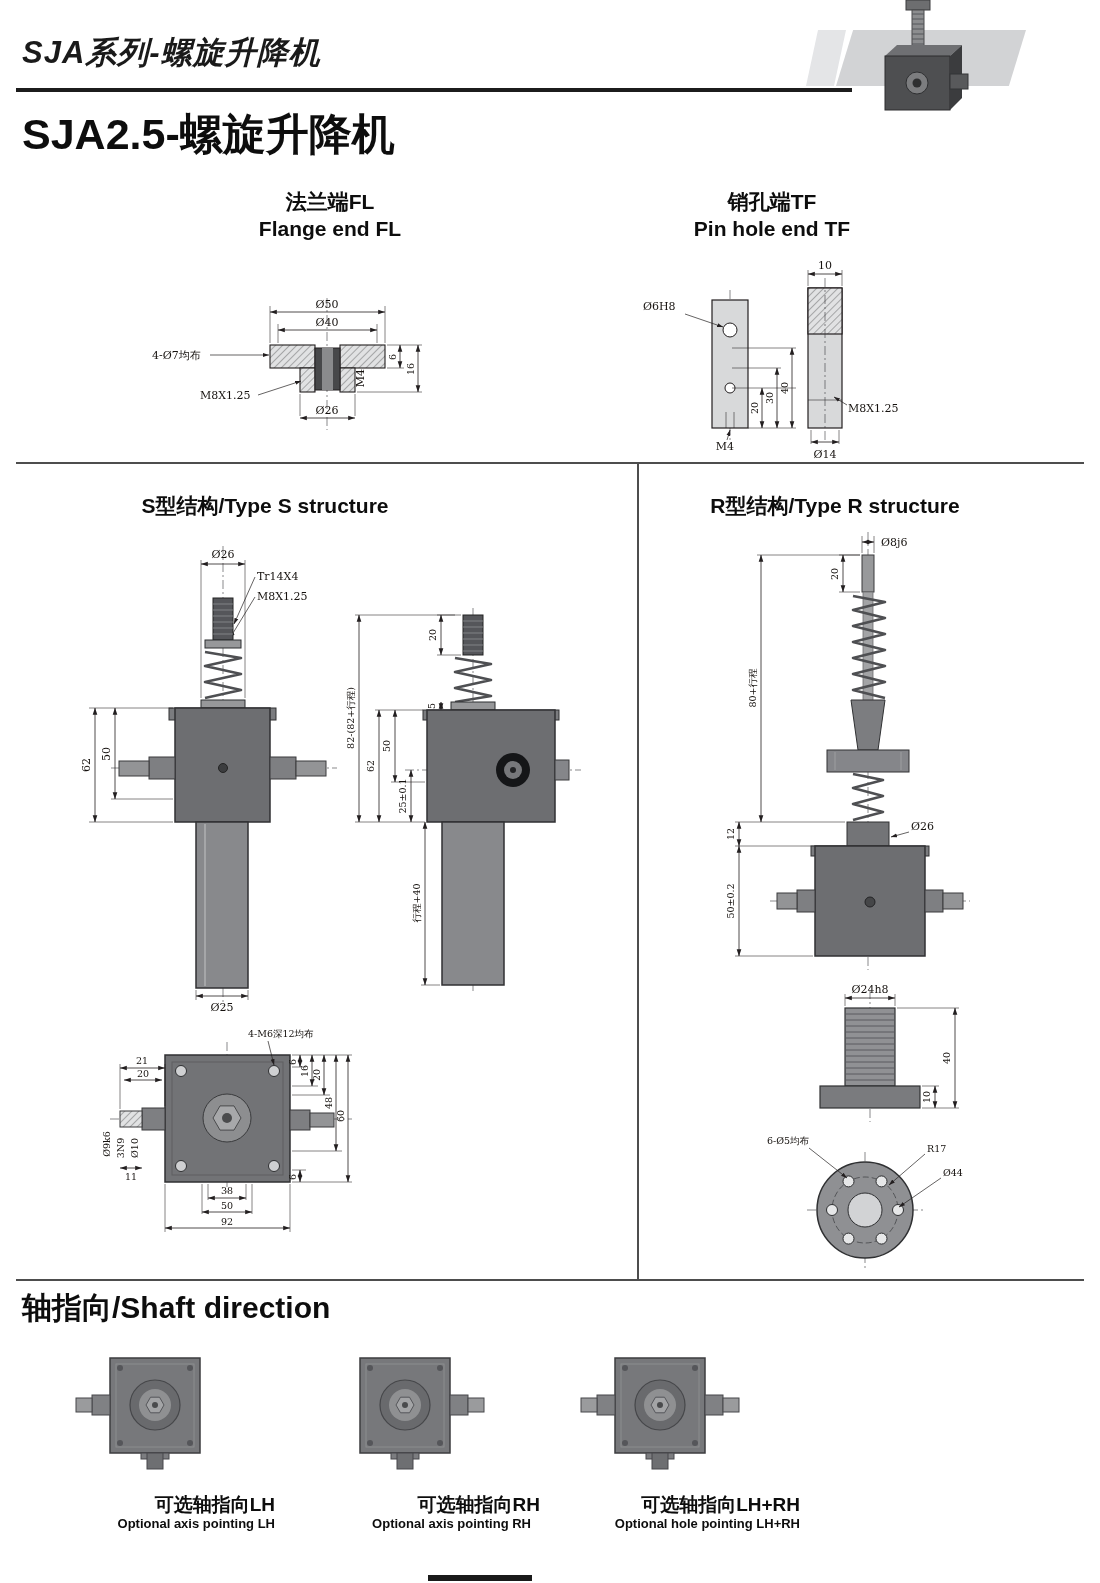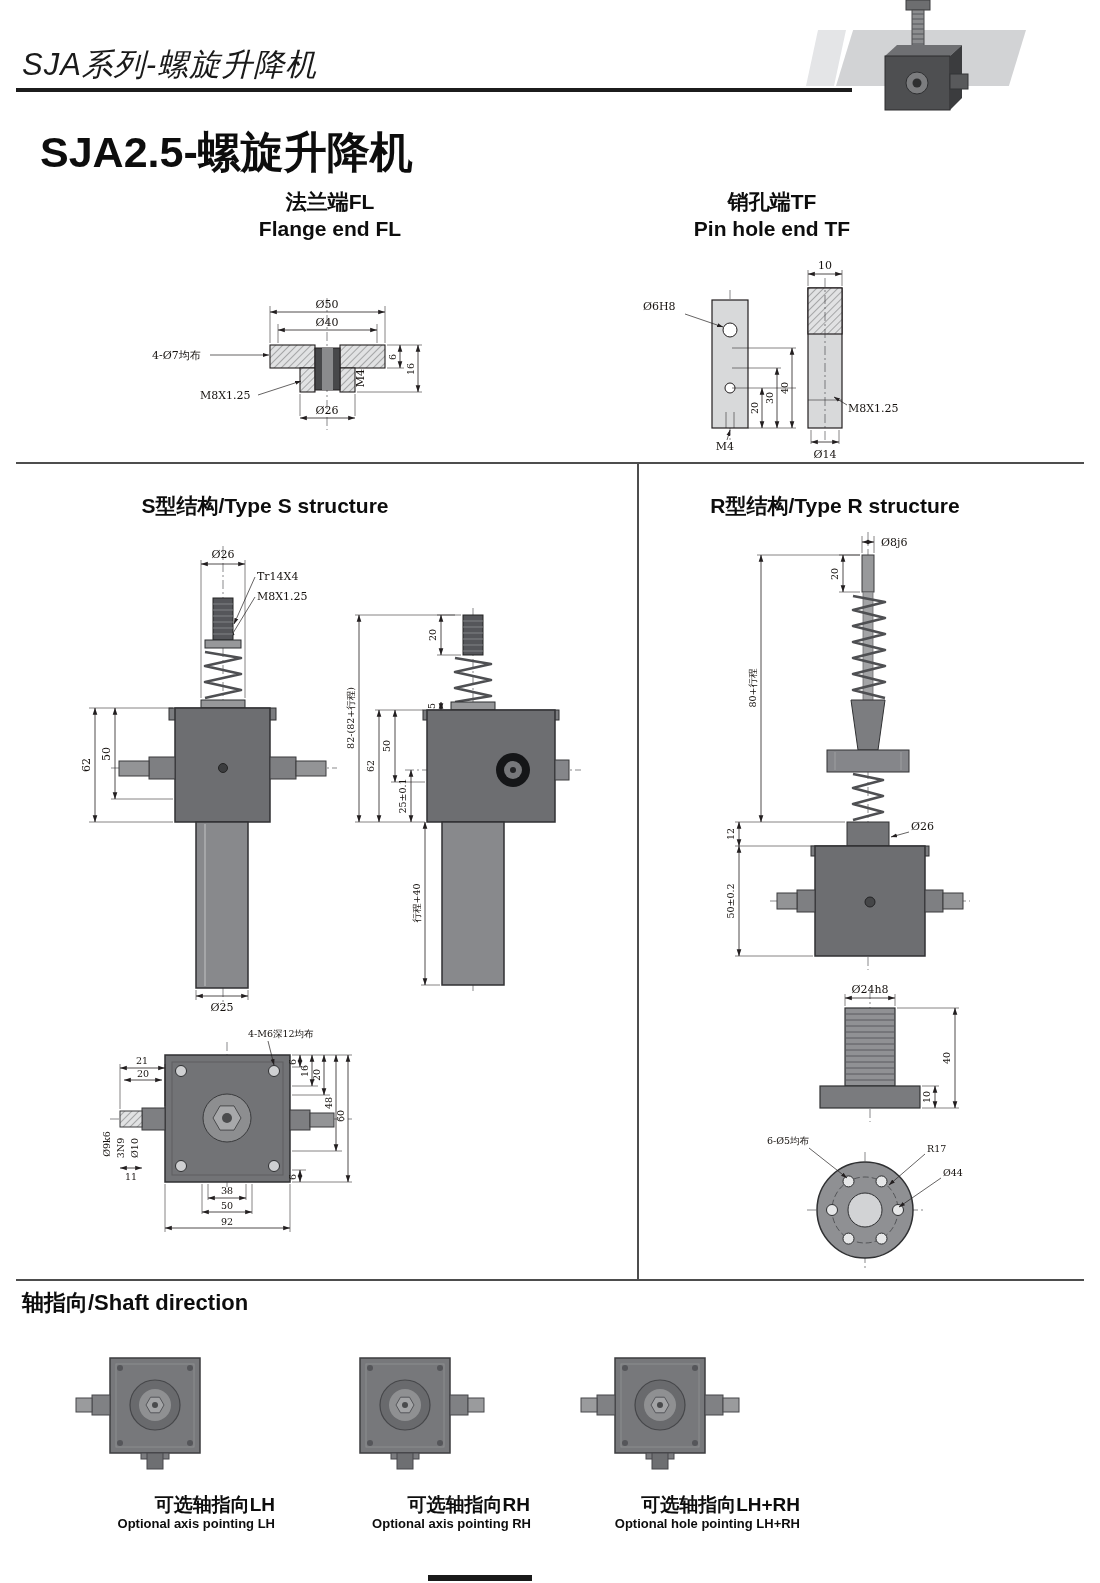--- a/index.html
+++ b/index.html
@@ -1,29 +1,29 @@
 <!DOCTYPE html>
 <html><head>
 <meta charset="utf-8">
 <style>
 *{box-sizing:border-box}
 body{margin:0;background:#ffffff}
 .page{position:relative;width:1100px;height:1583px;margin:0 auto;background:#fff;font-family:"Liberation Sans",sans-serif;color:#111;overflow:hidden}
 .abs{position:absolute}
-.series-title{position:absolute;left:22px;top:44px;font-size:31px;font-weight:normal;font-style:italic;letter-spacing:1px;color:#1a1a1a;white-space:nowrap}
+.series-title{position:absolute;left:22px;top:32px;font-size:31px;font-weight:bold;font-style:italic;letter-spacing:1px;color:#1a1a1a;white-space:nowrap}
 .header-rule{position:absolute;left:16px;top:88px;width:836px;height:4px;background:#1c1c1c}
 .stripe{position:absolute;top:30px;height:56px}
 .stripe-a{left:806px;width:40px;background:#e4e5e7;clip-path:polygon(30% 0,100% 0,70% 100%,0 100%)}
 .stripe-b{left:836px;width:190px;background:#d2d3d5;clip-path:polygon(9% 0,100% 0,91% 100%,0 100%)}
 .page-title{position:absolute;left:22px;top:106px;font-size:43px;font-weight:bold;color:#0d0d0d;white-space:nowrap}
 .col-head{position:absolute;text-align:center;font-weight:bold;font-size:21px;line-height:27px;color:#0d0d0d}
 .sec-head{position:absolute;text-align:center;font-weight:bold;font-size:21px;color:#0d0d0d;white-space:nowrap}
 .divider-h{position:absolute;background:#4d4d4d;height:2px}
 .divider-v{position:absolute;background:#4d4d4d;width:2px}
-.shaft-head{position:absolute;left:22px;top:1288px;font-size:22px;font-weight:bold;color:#0d0d0d}
+.shaft-head{position:absolute;left:22px;top:1288px;font-size:30px;font-weight:bold;color:#0d0d0d}
 .opt-label{position:absolute;text-align:right;font-weight:bold;color:#0d0d0d;white-space:nowrap}
 .opt-zh{font-size:19px}
 .opt-en{font-size:13px}
 .bottom-mark{position:absolute;left:428px;top:1575px;width:104px;height:6px;background:#1a1a1a}
 svg{overflow:visible}
 .dim{stroke:#231f20;stroke-width:0.8;fill:none}
 .ext{stroke:#231f20;stroke-width:0.55;fill:none}
 .cl{stroke:#3a3a3c;stroke-width:0.6;fill:none;stroke-dasharray:9 3 2 3}
 .ldr{stroke:#231f20;stroke-width:0.7;fill:none}
 text.dt{font-family:"DejaVu Serif",serif;font-size:11px;fill:#16120f}
@@ -66,21 +66,21 @@
         <line x1="50" y1="49" x2="62" y2="49"></line>
     </g>
     <polygon points="23,56 88,56 100,45 35,45" fill="#6f7073"></polygon>
     <rect x="23" y="56" width="65" height="54" fill="#4e4f51" stroke="#2c2d2f"></rect>
     <polygon points="88,56 100,45 100,98 88,110" fill="#3b3c3e"></polygon>
     <circle cx="55" cy="83" r="11" fill="#7c7d7f" stroke="#2e2f31"></circle>
     <circle cx="55" cy="83" r="4.5" fill="#2e2f30"></circle>
     <rect x="88" y="74" width="18" height="15" fill="#58595b" stroke="#333436"></rect>
   </svg>
 
-  <h1 class="page-title" style="margin:18px">SJA2.5-螺旋升降机</h1>
+  <h1 class="page-title" style="margin:0">SJA2.5-螺旋升降机</h1>
 
   <div class="col-head" style="left:672px;top:188px;width:200px">
     <div>销孔端TF</div>
     <div>Pin hole end TF</div>
   </div>
   <div class="col-head" style="left:230px;top:188px;width:200px">
     <div>法兰端FL</div>
     <div>Flange end FL</div>
   </div>
 
@@ -507,20 +507,20 @@
       <rect x="6" y="50" width="16" height="14" fill="#9a9b9d" stroke="#46474a"></rect>
     </g>
     <g>
       <rect x="130" y="47" width="18" height="20" fill="#808184" stroke="#46474a"></rect>
       <rect x="148" y="50" width="16" height="14" fill="#9a9b9d" stroke="#46474a"></rect>
     </g>
   </svg>
 
   <div class="opt-label opt-zh" style="left:35px;top:1492px;width:240px">可选轴指向LH</div>
   <div class="opt-label opt-en" style="left:35px;top:1516px;width:240px">Optional axis pointing LH</div>
-  <div class="opt-label opt-zh" style="left:290px;top:1492px;width:240px">可选轴指向RH</div>
+  <div class="opt-label opt-zh" style="left:300px;top:1492px;width:240px">可选轴指向RH</div>
   <div class="opt-label opt-en" style="left:291px;top:1516px;width:240px">Optional axis pointing RH</div>
   <div class="opt-label opt-zh" style="left:520px;top:1492px;width:280px">可选轴指向LH+RH</div>
   <div class="opt-label opt-en" style="left:520px;top:1516px;width:280px">Optional hole pointing LH+RH</div>
 
   <div class="bottom-mark"></div>
 
 </div>
 
 </body></html>

